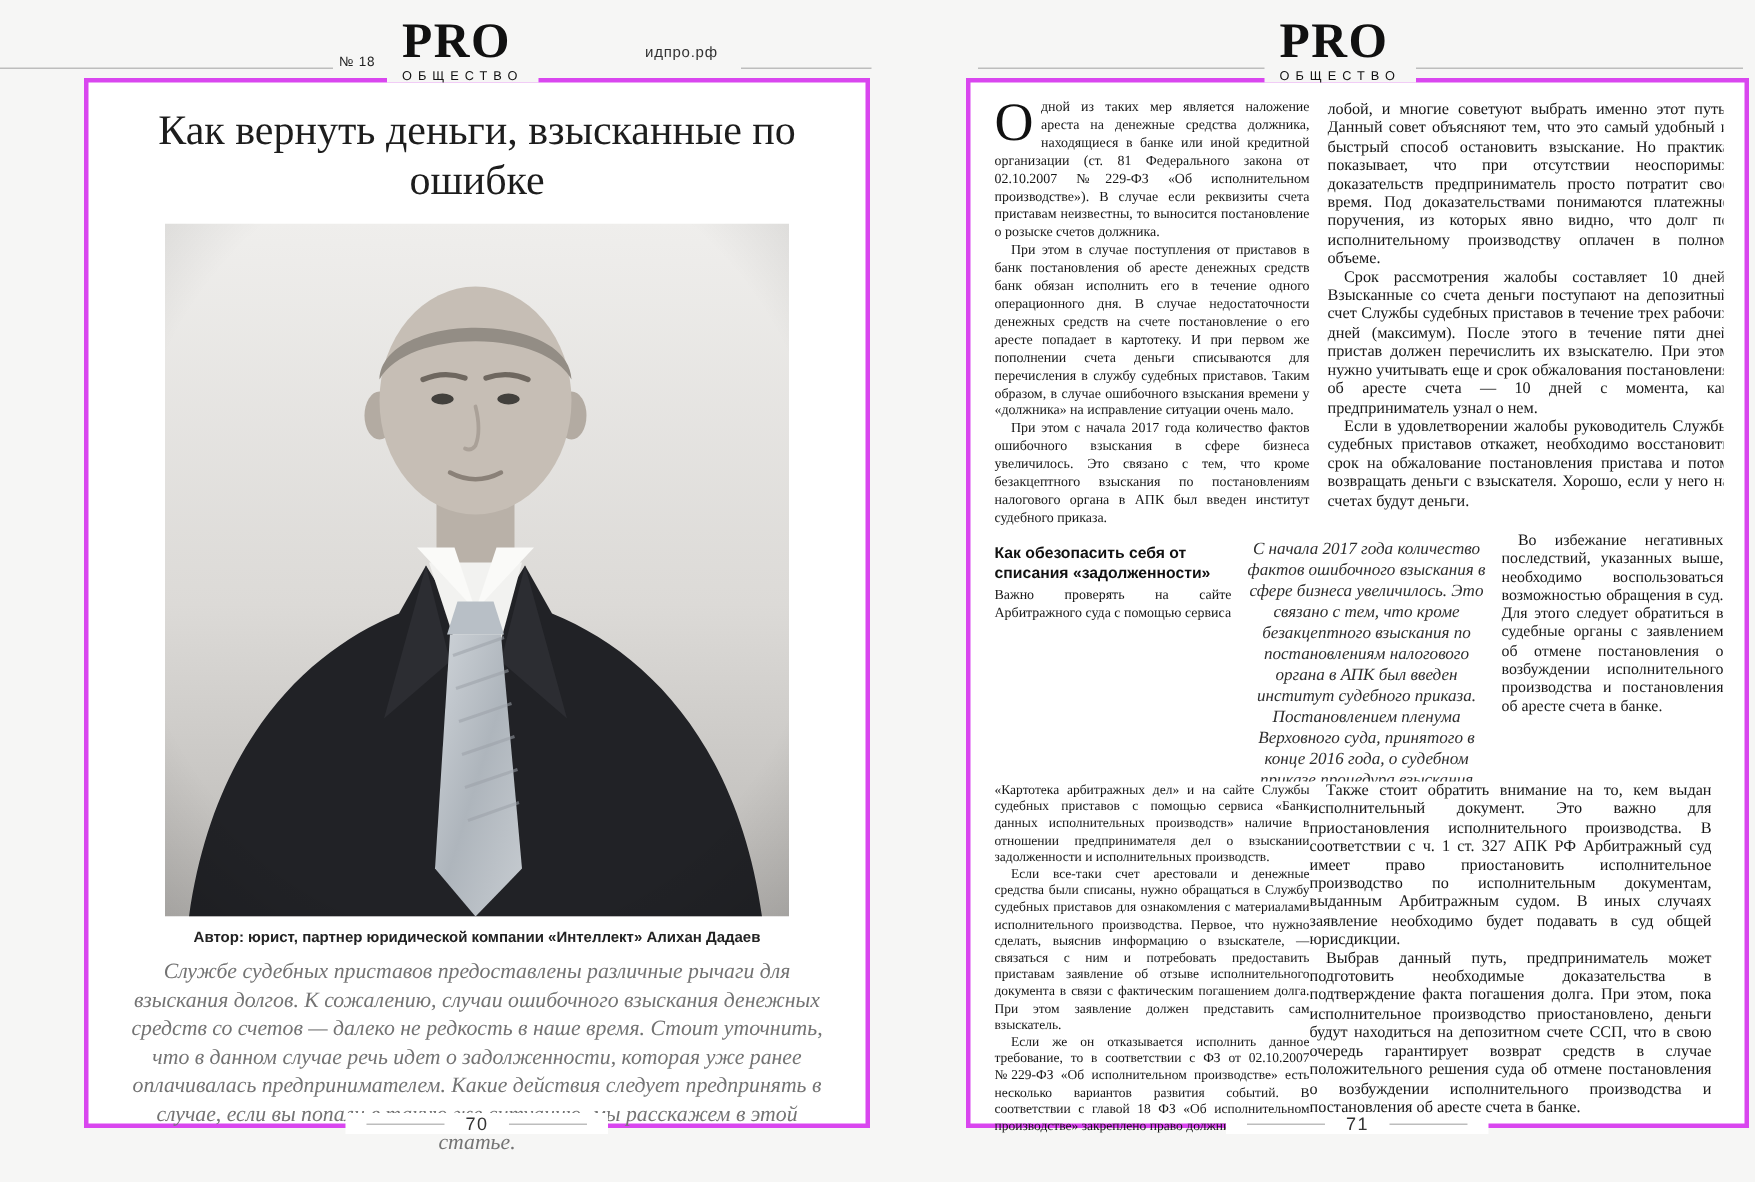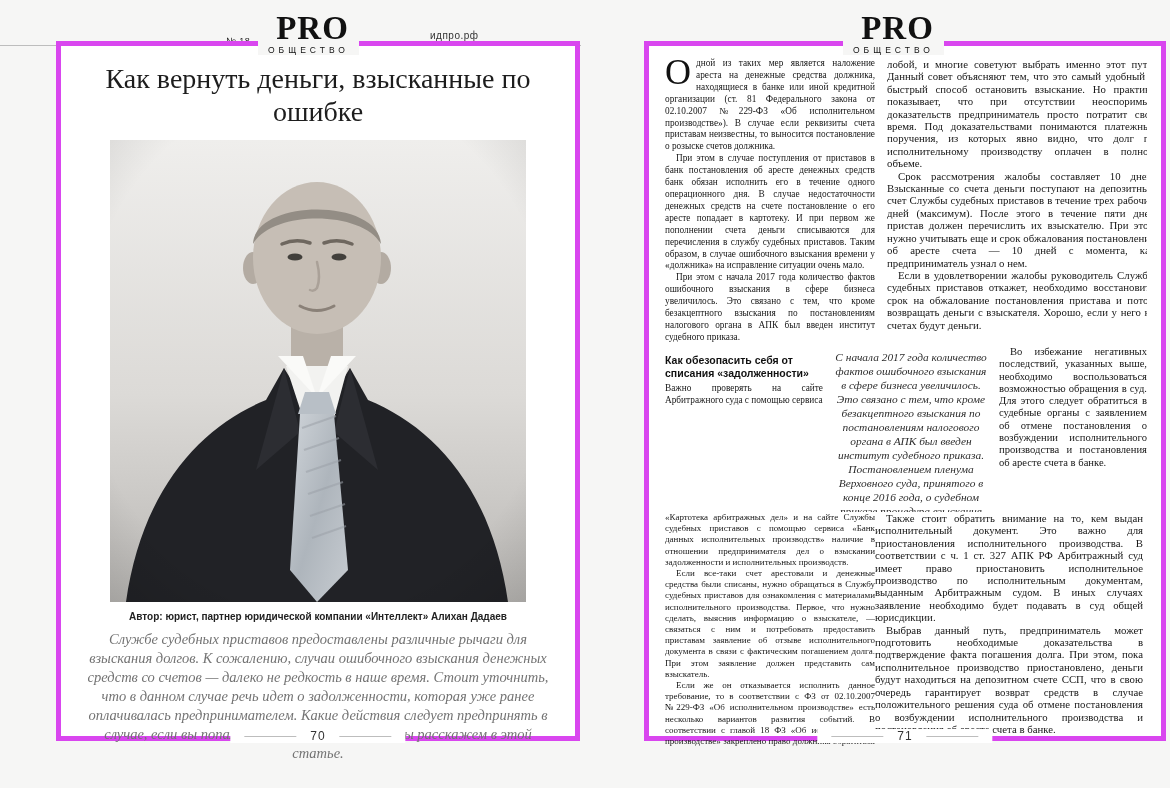--- a/index.html
+++ b/index.html
@@ -6,29 +6,29 @@
   body{
     width:1170px;height:788px;position:relative;overflow:hidden;
     background:#f6f6f5;
     font-family:"Liberation Serif", serif;
     color:#1b1b1b;
     -webkit-font-smoothing:antialiased;
   }
   .stage{position:absolute;inset:0;}
   .rule{position:absolute;height:1px;background:#bdbdbd;}
   .page{
-    position:absolute;top:41px;height:700px;background:#ffffff;
-    border:5px solid #d946ef;box-sizing:border-box;
+    position:absolute;top:52px;height:700px;background:#ffffff;
+    border:3px solid #d946ef;box-sizing:border-box;
   }
   .page-left{left:56px;width:524px;}
   .page-right{left:644px;width:522px;}
 
   
   .issue{position:absolute;top:36px;font:9px "Liberation Sans",sans-serif;letter-spacing:.5px;color:#222;}
-  .logo{position:absolute;top:12px;text-align:right;background:#f6f6f5;padding:0 10px;z-index:3;}
+  .logo{position:absolute;top:12px;text-align:left;background:#f6f6f5;padding:0 10px;z-index:3;}
   .logo .big{font:bold 33px/33px "Liberation Serif",serif;letter-spacing:1px;color:#111;}
   .logo .sub{font:8.5px/10px "Liberation Sans",sans-serif;letter-spacing:4px;color:#111;margin-top:0px;}
   .site{position:absolute;top:30px;font:10px "Liberation Sans",sans-serif;color:#333;letter-spacing:.5px;}
 
   
   .title{
     margin:16px 20px 0;text-align:center;
     font:28px/1.18 "Liberation Serif",serif;color:#1d1d1d;
   }
   .photo{display:block;margin:12px auto 0;}

